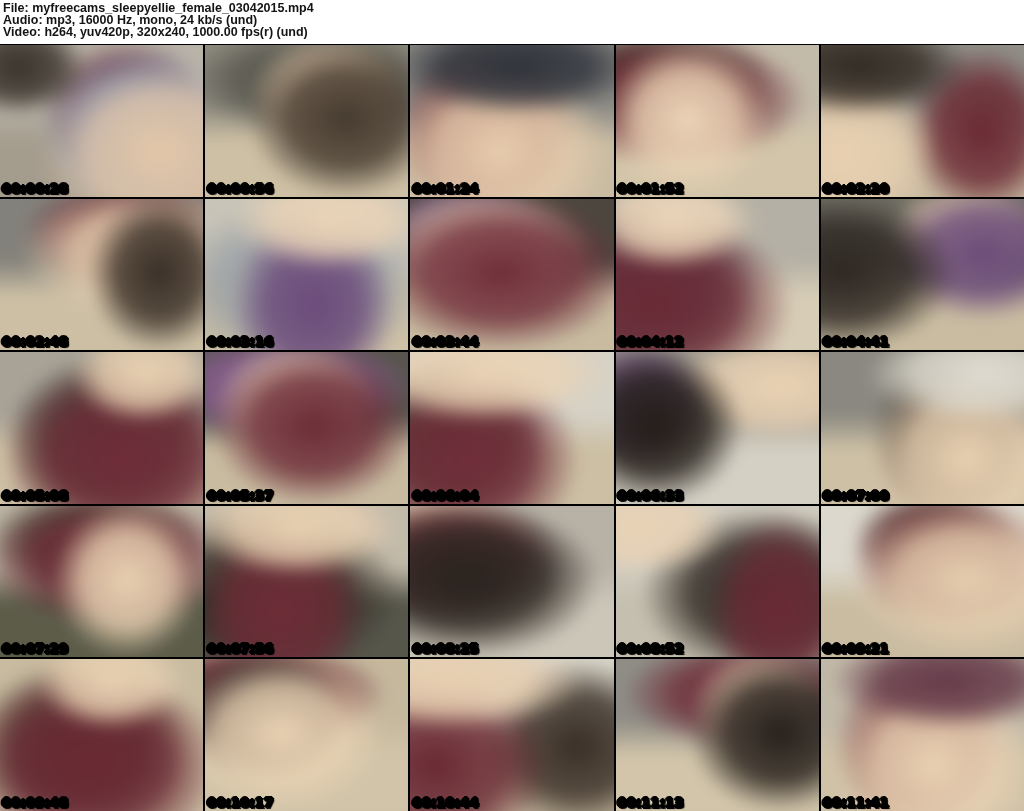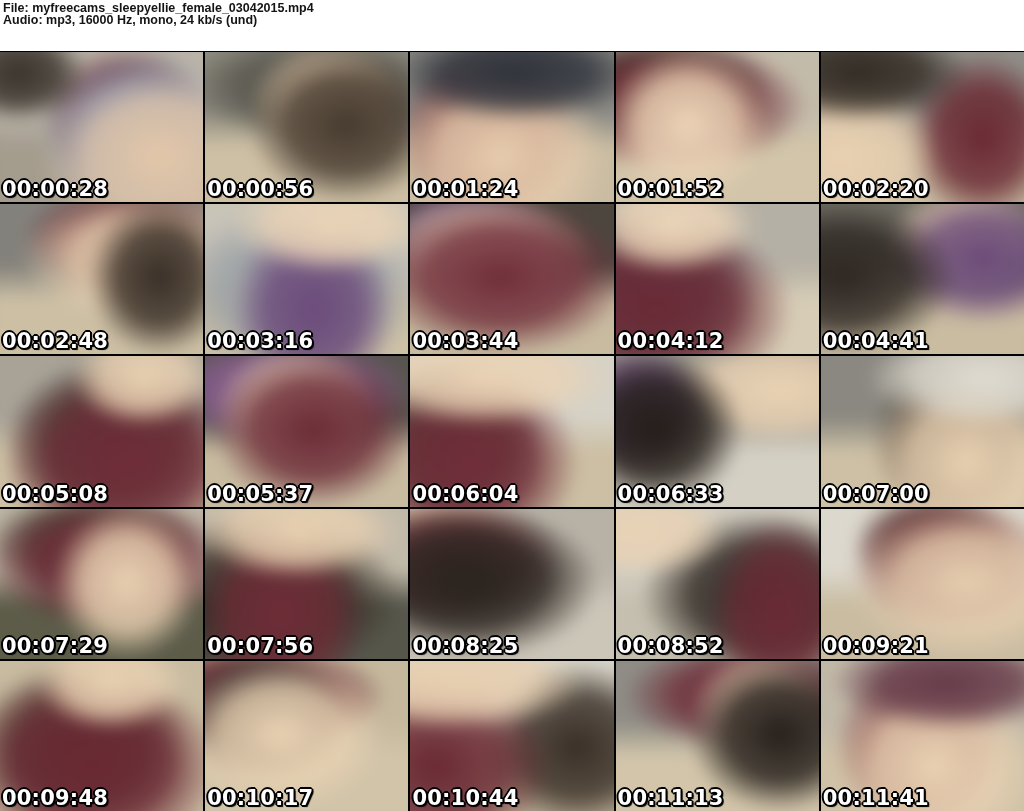--- a/index.html
+++ b/index.html
@@ -6,21 +6,21 @@
   body{
     width:1024px;height:811px;
     background:#000;
     font-family:"Liberation Sans",sans-serif;
     overflow:hidden;
     position:relative;
   }
   .sheet{width:1024px;height:811px;display:flex;flex-direction:column;}
   .header{
     background:#fff;
-    height:51px;
+    height:44px;
     box-sizing:border-box;
     padding:2px 4px 0 3px;
     flex:0 0 auto;
   }
   .header .line{
     font-weight:bold;
     font-size:12.5px;
     line-height:12.2px;
     color:#141414;
     white-space:nowrap;
@@ -44,40 +44,41 @@
     position:absolute;
     inset:-14px;
     filter:blur(7px) saturate(.92);
   }
   .ts{
     position:absolute;
     left:2px;
     bottom:1px;
     font-family:"DejaVu Sans",sans-serif;
     font-weight:bold;
-    font-size:21px;
+    font-size:13px;
     letter-spacing:.2px;
-    color:#ffffff;
+    color:#000000;
     text-shadow:
       -1px -1px 0 #000, 1px -1px 0 #000,
       -1px  1px 0 #000, 1px  1px 0 #000,
       -2px  0   0 #000, 2px  0   0 #000,
        0   -2px 0 #000, 0    2px 0 #000,
        2px  2px 1px #000;
     z-index:2;
   }
 </style>
 </head>
 <body>
 
 <div class="sheet">
 
   <div class="header">
     <div class="line">File: myfreecams_sleepyellie_female_03042015.mp4</div>
     <div class="line">Audio: mp3, 16000 Hz, mono, 24 kb/s (und)</div>
+    <div class="line">Video: h264, yuv420p, 320x240, 1000.00 fps(r) (und)</div>
   </div>
 
   <div class="grid" id="thumb-grid">
       <div class="thumb">
         <div class="scene" style="background: radial-gradient(42% 38% at 14% 20%, rgb(58, 51, 43) 0%, rgba(58, 51, 43, 0.8) 42%, transparent 72%), radial-gradient(73% 75% at 75% 67%, rgb(230, 199, 165) 0%, rgba(230, 199, 165, 0.8) 42%, transparent 72%), radial-gradient(62% 66% at 68% 56%, rgb(109, 143, 192) 0%, rgba(109, 143, 192, 0.8) 42%, transparent 72%), radial-gradient(51% 57% at 61% 45%, rgb(110, 40, 51) 0%, rgba(110, 40, 51, 0.8) 42%, transparent 72%), linear-gradient(rgb(185, 179, 167) 0%, rgb(185, 179, 167) 42%, rgb(165, 156, 140) 62%, rgb(165, 156, 140) 100%);"></div>
         <span class="ts">00:00:28</span>
       </div>
       <div class="thumb">
         <div class="scene" style="background: radial-gradient(59% 61% at 67% 49%, rgb(70, 58, 46) 0%, rgba(70, 58, 46, 0.8) 42%, transparent 72%), radial-gradient(48% 52% at 60% 38%, rgb(232, 203, 169) 0%, rgba(232, 203, 169, 0.8) 42%, transparent 72%), radial-gradient(79% 43% at 53% 27%, rgb(85, 84, 74) 0%, rgba(85, 84, 74, 0.8) 42%, transparent 72%), linear-gradient(rgb(143, 140, 128) 0%, rgb(143, 140, 128) 42%, rgb(207, 192, 162) 62%, rgb(207, 192, 162) 100%);"></div>
         <span class="ts">00:00:56</span>

